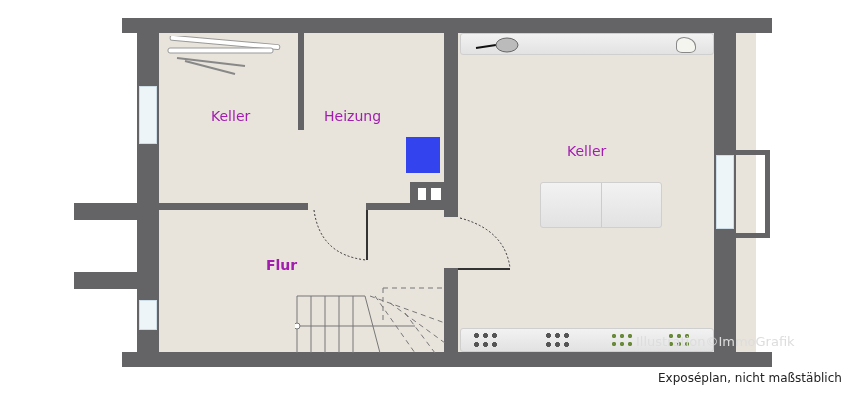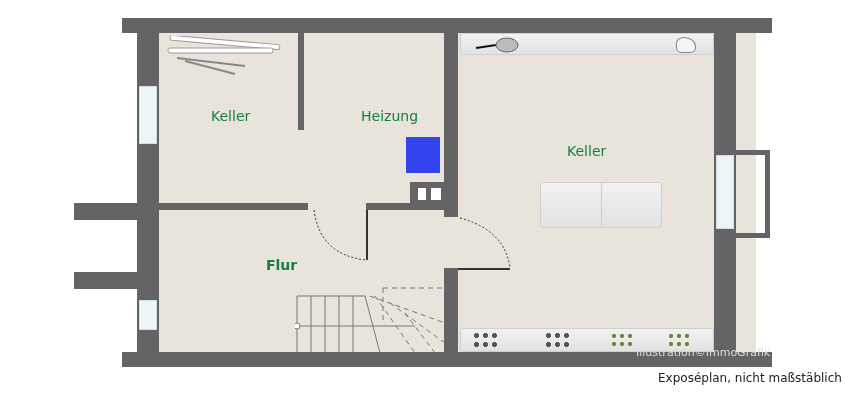--- a/index.html
+++ b/index.html
@@ -1,20 +1,20 @@
 <!DOCTYPE html>
 <html><head>
 <meta charset="utf-8">
 <style>
   html,body{margin:0;padding:0;background:#fff;}
   body{width:845px;height:400px;position:relative;overflow:hidden;font-family:"DejaVu Sans",sans-serif;}
   .abs{position:absolute;}
   .wall{position:absolute;background:#646366;}
   .floor{position:absolute;background:#e8e4dc;}
-  .label{position:absolute;font-size:14px;color:#15803d;font-family:"DejaVu Sans",sans-serif;text-align:center;}
+  .label{position:absolute;font-size:14px;color:#a21caf;font-family:"DejaVu Sans",sans-serif;text-align:center;}
   .shelf{position:absolute;background:linear-gradient(#f2f2f2,#e2e2e2);border:1px solid #cfcfcf;border-radius:3px;box-sizing:border-box;}
   .win{position:absolute;background:#eef5f9;border:1px solid #cfdde6;box-sizing:border-box;}
 </style>
 </head>
 <body>
 
 <div>
 
   <div class="floor" style="left:158px;top:32px;width:598px;height:321px;"></div>
 
@@ -92,19 +92,19 @@
       <line x1="75" y1="13" x2="150" y2="40"></line>
           <line x1="80" y1="13" x2="120" y2="70"></line>
       <line x1="95" y1="20" x2="150" y2="60"></line>
           <line x1="110" y1="30" x2="140" y2="70"></line>
         </g>
     </g>
     <circle cx="2" cy="43" r="3" fill="#fff" stroke="#777"></circle>
   </svg>
 
   <div class="label" style="left:211px;top:108px;">Keller</div>
-  <div class="label" style="left:361px;top:108px;">Heizung</div>
+  <div class="label" style="left:324px;top:108px;">Heizung</div>
   <div class="label" style="left:567px;top:143px;">Keller</div>
   <div class="label" style="left:266px;top:257px;font-weight:bold;">Flur</div>
 
-  <div class="abs" style="left:636px;top:346px;font-size:11px;color:#ddd;">Illustration©ImmoGrafik</div>
+  <div class="abs" style="left:636px;top:334px;font-size:13px;color:#ddd;">Illustration©ImmoGrafik</div>
   <div class="abs" style="left:638px;top:371px;font-size:12px;color:#222;margin-left:20px;">Exposéplan, nicht maßstäblich</div>
 </div>
 
 </body></html>

